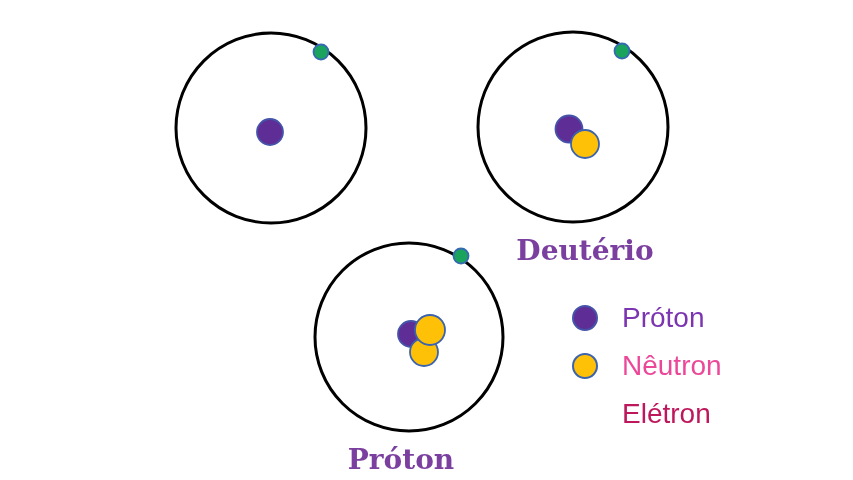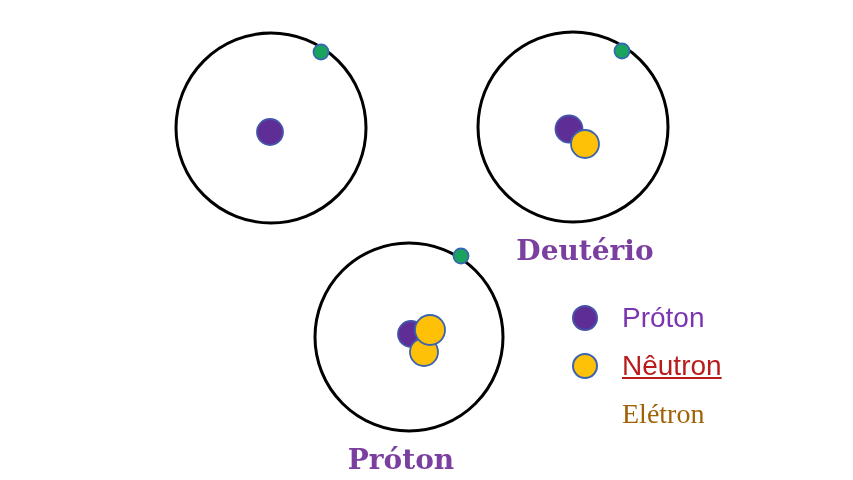--- a/index.html
+++ b/index.html
@@ -81,23 +81,23 @@
       </g>
     </svg>
 
   <div id="legend">
     <div class="legend-row">
       <span class="legend-swatch" style="background: rgb(95, 45, 150); border: 2px solid rgb(69, 83, 168);"></span>
       <span class="legend-label" style="color: rgb(124, 53, 177);">Próton</span>
     </div>
     <div class="legend-row">
       <span class="legend-swatch" style="background: rgb(255, 193, 7); border: 2px solid rgb(60, 99, 173);"></span>
-      <span class="legend-label" style="color: #b91c1c; text-decoration: underline;">Nêutron</span>
+      <span class="legend-label" style="color: #ec4899;">Nêutron</span>
     </div>
     <div class="legend-row">
       <span class="legend-swatch" style="background: rgb(26, 163, 92); border: 2px solid rgb(53, 105, 176); visibility: hidden;"></span>
-      <span class="legend-label" style="color: #a16207; font-family: Liberation Serif, serif;">Elétron</span>
+      <span class="legend-label" style="color: #be185d;">Elétron</span>
     </div>
   </div>
 
     <div class="atom-label" style="left: 585px; top: 250px; color: rgb(123, 63, 160);">Deutério</div>
     <div class="atom-label" style="left: 401px; top: 459px; color: rgb(123, 63, 160);">Próton</div>
   </div>
 
 </body></html>

